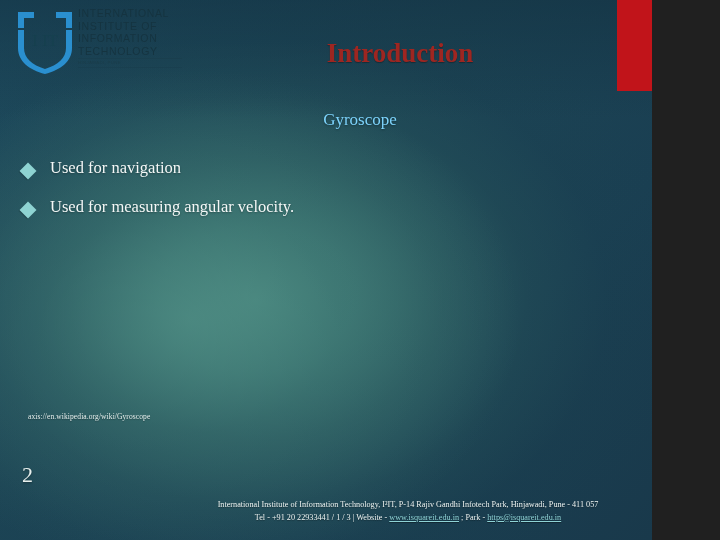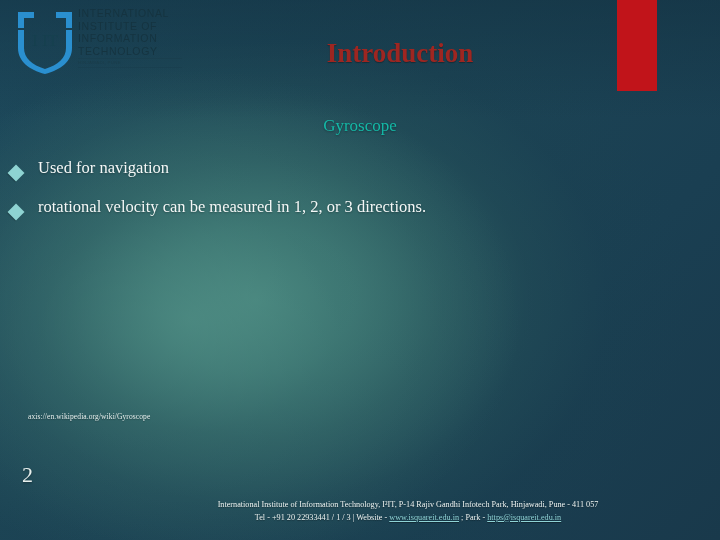--- a/index.html
+++ b/index.html
@@ -2,21 +2,21 @@
 <html><head>
 <meta charset="utf-8">
 <style>
   html, body {
     margin: 0;
     padding: 0;
     background: #202020;
   }
   .slide {
     position: relative;
-    width: 720px;
+    width: 652px;
     height: 540px;
     overflow: hidden;
     font-family: "Liberation Serif", "DejaVu Serif", serif;
     background: #1b4155;
   }
   
   .bg-base {
     position: absolute;
     inset: 0;
     background: linear-gradient(135deg, #1d4a5e 0%, #1c4455 40%, #1a3f52 70%, #19394b 100%);
@@ -123,40 +123,40 @@
     font-size: 27px;
     font-weight: bold;
     font-family: "Liberation Serif", serif;
     text-shadow: 0 1px 1px rgba(0,0,0,0.30);
   }
 
   
   .sub-heading {
     position: absolute;
     left: 0;
-    top: 116px;
+    top: 110px;
     width: 720px;
     text-align: center;
-    color: #14b8a6;
+    color: #7dd3fc;
     font-size: 17px;
     text-shadow: 0 1px 2px rgba(0,0,0,0.35);
   }
 
   
   .bullets {
     position: absolute;
     left: 0;
     top: 156px;
     width: 720px;
   }
   .bullet-row {
     position: relative;
     display: flex;
-    align-items: flex-end;
-    padding: 0 4px 0 10px;
+    align-items: center;
+    padding: 0 4px 0 22px;
     margin-bottom: 16px;
   }
   .bullet-mark {
     flex: 0 0 auto;
     width: 12px;
     height: 12px;
     margin-top: 6px;
     margin-right: 16px;
     background: #8ed3d2;
     transform: rotate(45deg);
@@ -248,21 +248,21 @@
 
   <div class="sub-heading">Gyroscope</div>
 
   <div class="bullets">
     <div class="bullet-row">
       <span class="bullet-mark"></span>
       <span class="bullet-text">Used for navigation</span>
     </div>
     <div class="bullet-row">
       <span class="bullet-mark"></span>
-      <span class="bullet-text">rotational velocity can be measured in 1, 2, or 3 directions.</span>
+      <span class="bullet-text">Used for measuring angular velocity.</span>
     </div>
   </div>
 
   <div class="source-note">axis://en.wikipedia.org/wiki/Gyroscope</div>
 
   <div class="page-number">2</div>
 
   <div class="footer">
     <div>International Institute of Information Technology, I²IT, P-14 Rajiv Gandhi Infotech Park, Hinjawadi, Pune - 411 057</div>
     <div><span>Tel - +91 20 22933441 / 1 / 3  |  Website - </span><span class="link">www.isquareit.edu.in</span><span> ; Park - </span><span class="link">https@isquareit.edu.in</span></div>

